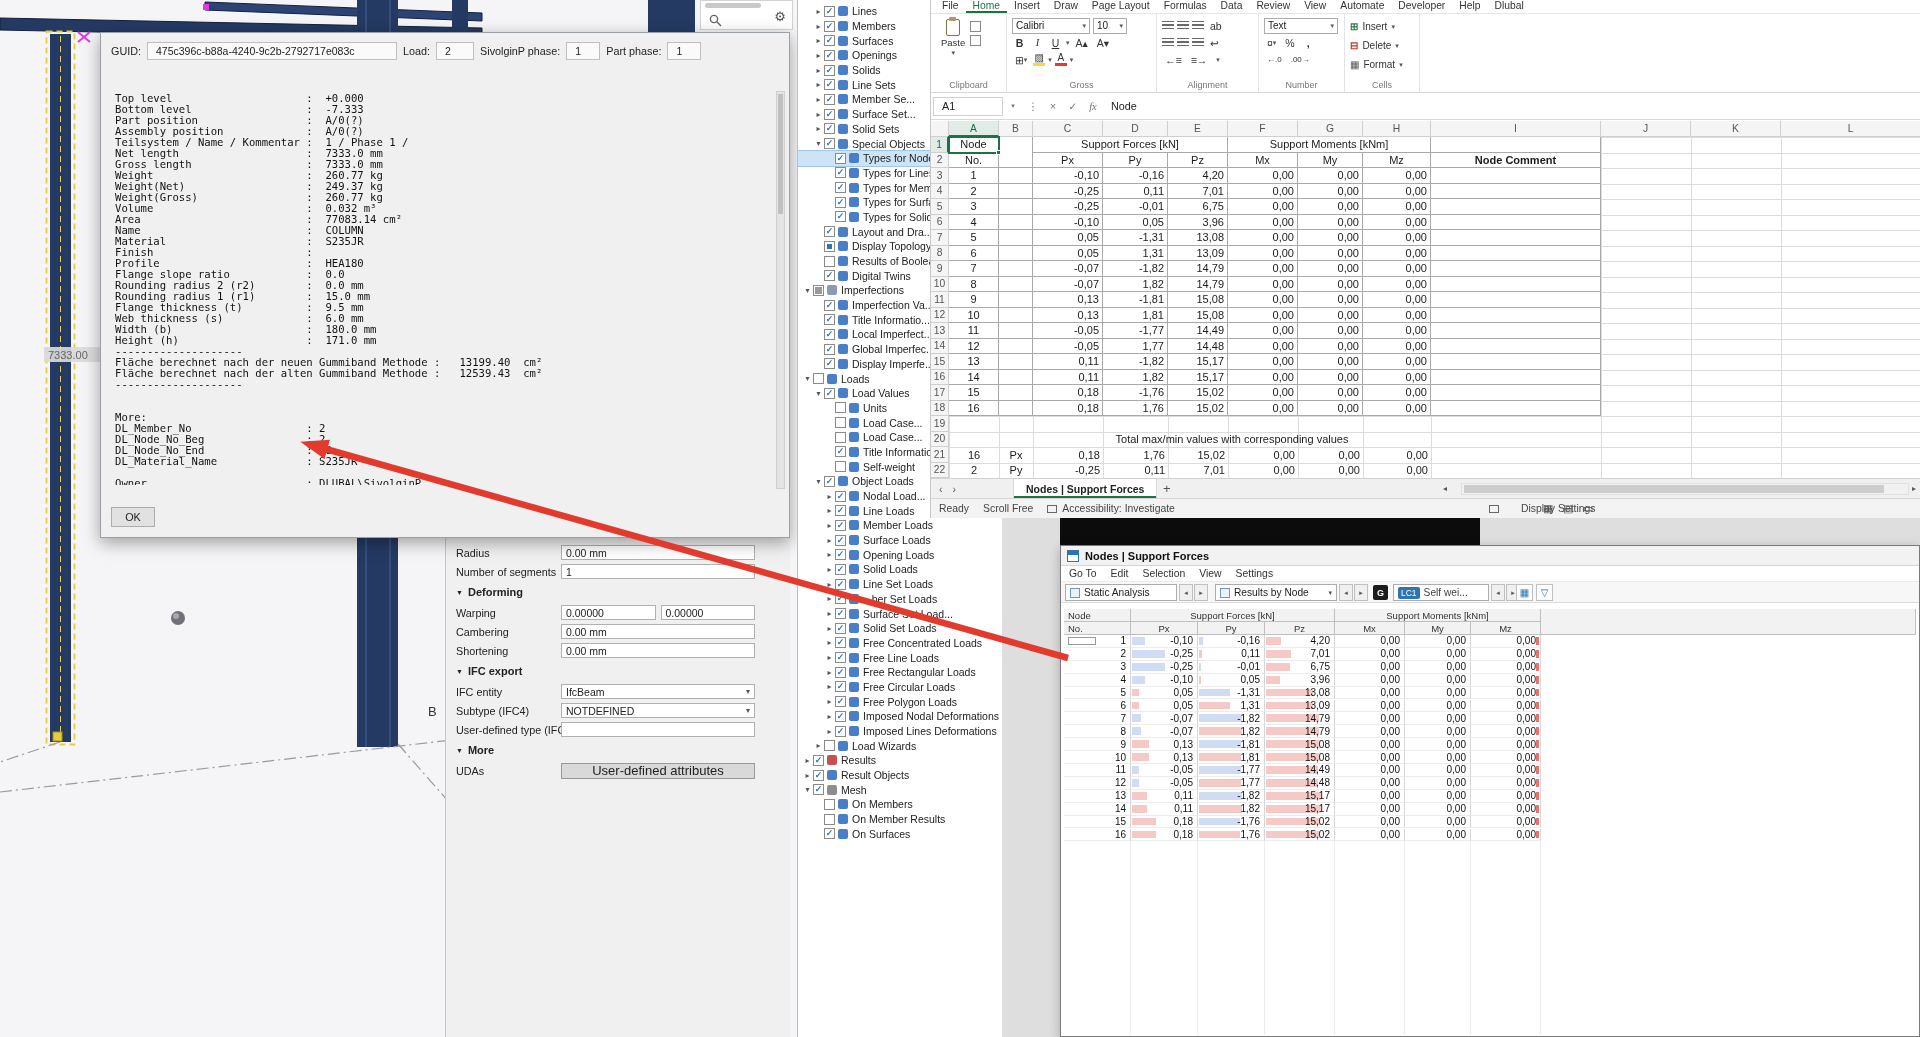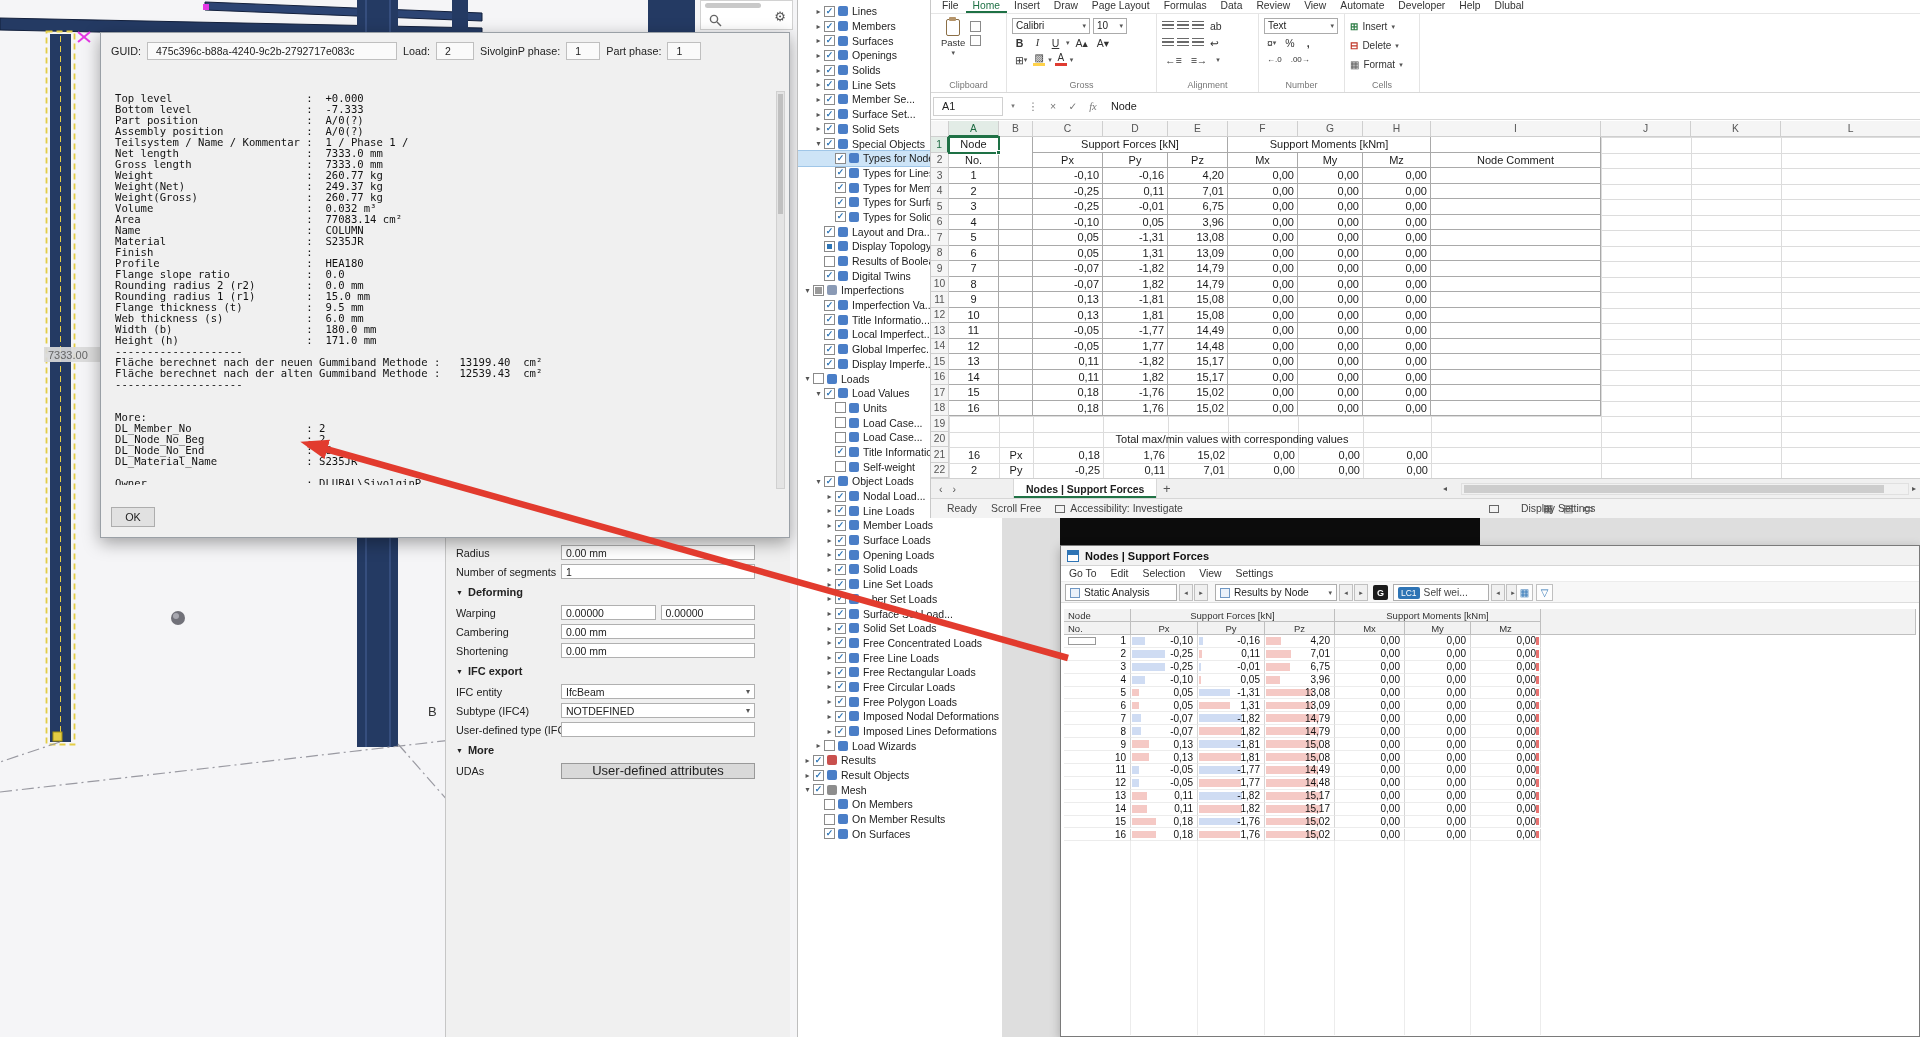--- a/index.html
+++ b/index.html
@@ -874,21 +874,21 @@
       <div class="xcell " style="left: 68px; top: 16px; width: 34px; height: 31px;"></div>
       <div class="xcell " style="left: 102px; top: 16px; width: 195px; height: 15.5px;">Support Forces [kN]</div>
       <div class="xcell " style="left: 297px; top: 16px; width: 203px; height: 15.5px;">Support Moments [kNm]</div>
       <div class="xcell " style="left: 102px; top: 31.5px; width: 70px; height: 15.5px;">Px</div>
       <div class="xcell " style="left: 172px; top: 31.5px; width: 65px; height: 15.5px;">Py</div>
       <div class="xcell " style="left: 237px; top: 31.5px; width: 60px; height: 15.5px;">Pz</div>
       <div class="xcell " style="left: 297px; top: 31.5px; width: 70px; height: 15.5px;">Mx</div>
       <div class="xcell " style="left: 367px; top: 31.5px; width: 65px; height: 15.5px;">My</div>
       <div class="xcell " style="left: 432px; top: 31.5px; width: 68px; height: 15.5px;">Mz</div>
       <div class="xcell " style="left: 500px; top: 16px; width: 170px; height: 15.5px;"></div>
-      <div class="xcell " style="left: 500px; top: 31.5px; width: 170px; height: 15.5px;">Node Comment</div>
+      <div class="xcell " style="left: 500px; top: 31.5px; width: 170px; height: 15.5px; font-weight: bold;">Node Comment</div>
       <div class="xcell " style="left: 18px; top: 47px; width: 50px; height: 15.5px;">1</div>
       <div class="xcell " style="left: 68px; top: 47px; width: 34px; height: 15.5px;"></div>
       <div class="xcell xr" style="left: 102px; top: 47px; width: 70px; height: 15.5px;">-0,10</div>
       <div class="xcell xr" style="left: 172px; top: 47px; width: 65px; height: 15.5px;">-0,16</div>
       <div class="xcell xr" style="left: 237px; top: 47px; width: 60px; height: 15.5px;">4,20</div>
       <div class="xcell xr" style="left: 297px; top: 47px; width: 70px; height: 15.5px;">0,00</div>
       <div class="xcell xr" style="left: 367px; top: 47px; width: 65px; height: 15.5px;">0,00</div>
       <div class="xcell xr" style="left: 432px; top: 47px; width: 68px; height: 15.5px;">0,00</div>
       <div class="xcell " style="left: 500px; top: 47px; width: 170px; height: 15.5px;"></div>
       <div class="xcell " style="left: 18px; top: 62.5px; width: 50px; height: 15.5px;">2</div>
@@ -1052,21 +1052,21 @@
     <span style="margin-left:10px">›</span>
     <div id="xl-sheettab">Nodes | Support Forces</div>
     <span style="position:absolute;left:232px;font-size:13px">+</span>
     <span style="position:absolute;left:512px;font-size:8px">◂</span>
     <div id="xl-hscroll">
         <div class="thumb"></div>
       </div>
     <span style="position:absolute;left:981px;font-size:8px">▸</span>
   </div>
   <div id="xl-status">
-    <span class="sbitem" style="margin-left:16px">Ready</span>
+    <span class="sbitem" style="margin-left:8px">Ready</span>
     <span class="sbitem">Scroll Free</span>
     <span class="sbico"></span>
     <span class="sbitem" style="margin-left:5px">Accessibility: Investigate</span>
     <span class="sbitem" style="position:absolute;left:544px;display:flex;align-items:center;gap:22px">
         <span class="sbico" style="margin-left:0"></span>
         <span>Display Settings</span>
       </span>
     <span class="viewico" style="position:absolute;left:604px">▦</span>
     <span class="viewico" style="position:absolute;left:624px">▤</span>
     <span class="viewico" style="position:absolute;left:644px">▭</span>

